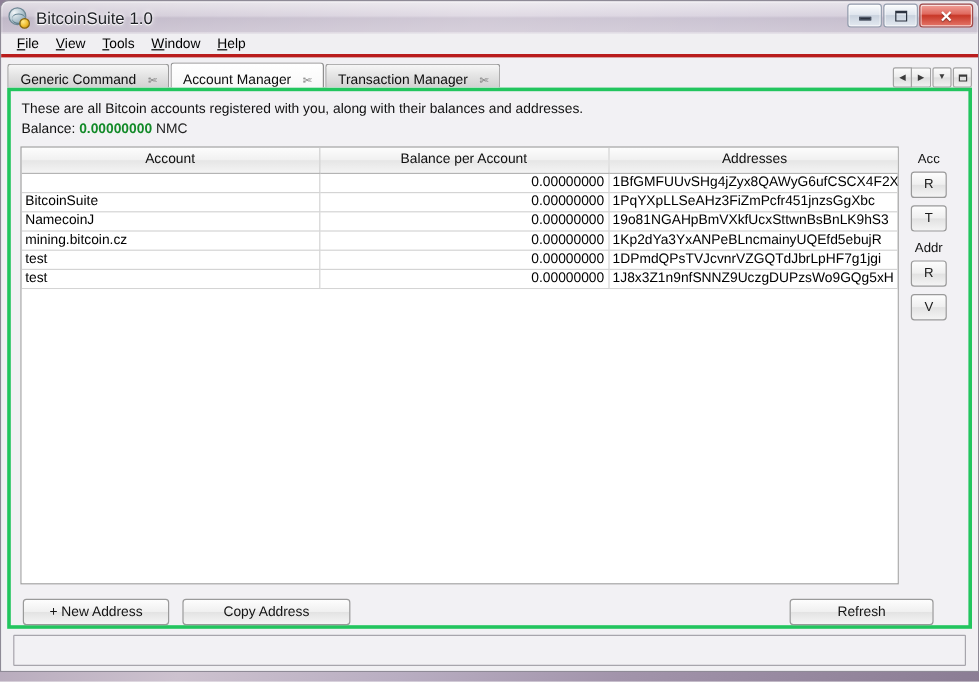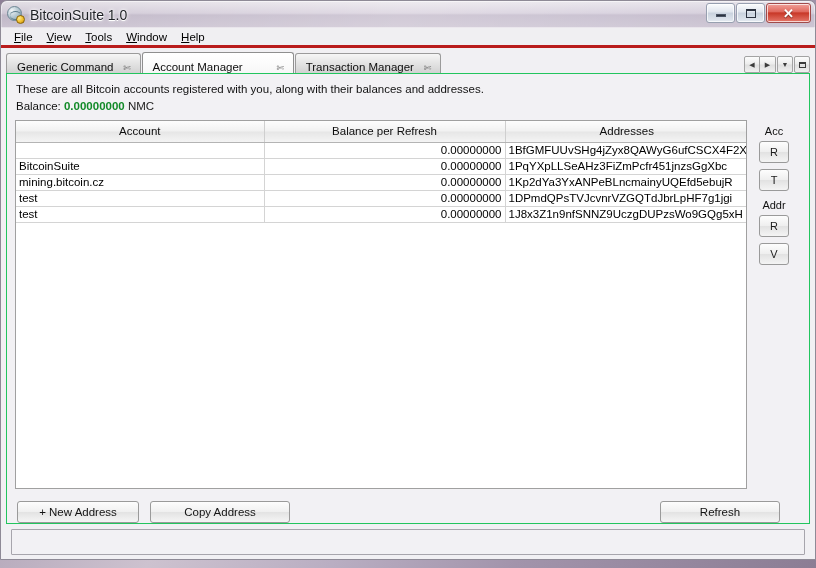--- a/index.html
+++ b/index.html
@@ -153,21 +153,20 @@
     background: linear-gradient(180deg, #f6f6f6 0%, #e3e3e3 50%, #d2d2d2 100%);
     margin-right: 1px;
     cursor: default;
     white-space: nowrap;
   }
   .tab.selected {
     background: linear-gradient(180deg, #ffffff 0%, #fbfbfb 60%, #f7f7f7 100%);
     height: 21px;
     border-color: #8f8f8f;
     z-index: 2;
-    gap: 24px;
   }
   .tab-close {
     margin-left: 9px;
     width: 9px; height: 9px;
     font-size: 9px; line-height: 9px;
     color: #6a6a6a;
     text-align: center;
     cursor: default;
     font-family: "DejaVu Sans", sans-serif;
   }
@@ -187,21 +186,21 @@
     margin-left: 1px;
     cursor: default;
   }
   .navbtn.pair { border-radius: 2px 0 0 2px; margin-left: 0; }
   .navbtn.pair2 { border-radius: 0 2px 2px 0; margin-left: 0; border-left: none; }
   .navbtn .sq { width: 7px; height: 6px; border: 1px solid #3b3b3b; border-top-width: 2px; }
 
   
   #tabpanel {
     flex: 1 1 auto;
-    border: 1px solid #22c55e;
+    border: 3px solid #22c55e;
     background: #f2f1f4;
     padding: 7px 8px 0 8px;
     display: flex;
     flex-direction: column;
     min-height: 0;
     margin-bottom: 5px;
   }
   #desc {
     font-size: 11.5px;
     color: #111;
@@ -397,34 +396,39 @@
         <span id="balance-value" style="color: rgb(18, 138, 40);">0.00000000</span>
         <span id="balance-unit">NMC</span>
       </div>
 
       <div id="middle">
         <div id="table-wrap">
           <table class="grid">
             <thead>
               <tr>
                 <th class="col-account">Account</th>
-                <th class="col-balance">Balance per Refresh</th>
+                <th class="col-balance">Balance per Account</th>
                 <th class="col-address">Addresses</th>
               </tr>
             </thead>
             <tbody id="table-body">
                 <tr>
                   <td class="col-account"></td>
                   <td class="col-balance">0.00000000</td>
                   <td class="col-address">1BfGMFUUvSHg4jZyx8QAWyG6ufCSCX4F2X</td>
                 </tr>
                 <tr>
                   <td class="col-account">BitcoinSuite</td>
                   <td class="col-balance">0.00000000</td>
                   <td class="col-address">1PqYXpLLSeAHz3FiZmPcfr451jnzsGgXbc</td>
+                </tr>
+                <tr>
+                  <td class="col-account">NamecoinJ</td>
+                  <td class="col-balance">0.00000000</td>
+                  <td class="col-address">19o81NGAHpBmVXkfUcxSttwnBsBnLK9hS3</td>
                 </tr>
                 <tr>
                   <td class="col-account">mining.bitcoin.cz</td>
                   <td class="col-balance">0.00000000</td>
                   <td class="col-address">1Kp2dYa3YxANPeBLncmainyUQEfd5ebujR</td>
                 </tr>
                 <tr>
                   <td class="col-account">test</td>
                   <td class="col-balance">0.00000000</td>
                   <td class="col-address">1DPmdQPsTVJcvnrVZGQTdJbrLpHF7g1jgi</td>

